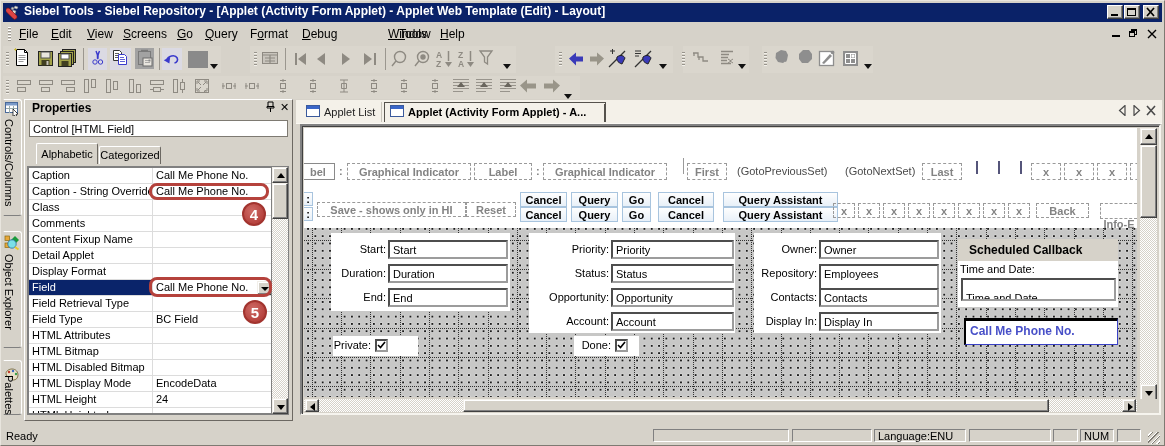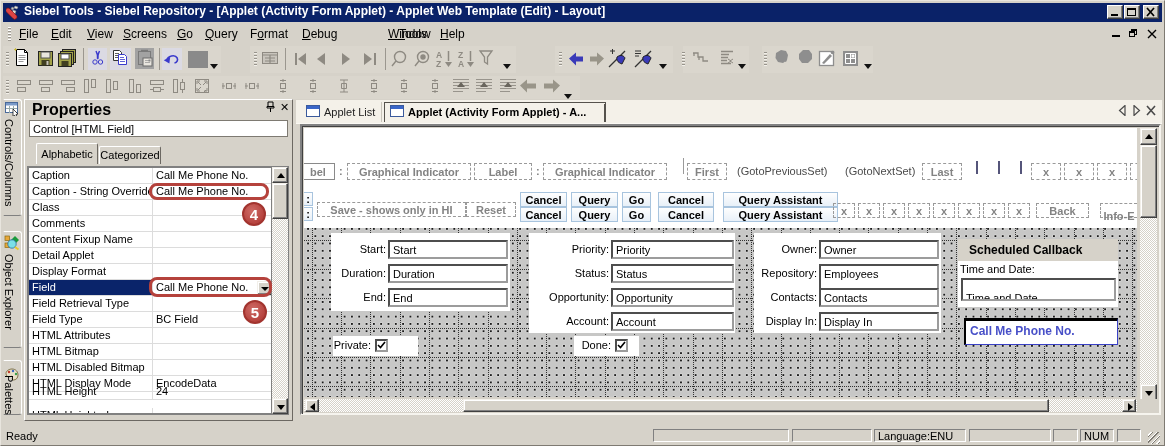--- a/index.html
+++ b/index.html
@@ -369,21 +369,21 @@
 <div class="vtab" style="top:360px;height:55px;"></div>
 <svg class="abs" style="left:5px;top:368px;" width="14" height="14" viewBox="0 0 14 14">
     <path d="M7 1 C11 1 13 4 13 7 C13 10 11 12 8.5 12 C7 12 7 10.5 7.5 9.5 C8 8.5 7 8 5.5 8.5 C3 9.5 1 8 1 5.5 C1 3 4 1 7 1z" fill="#E8E0C8" stroke="#6a5a2a" stroke-width="0.8"></path>
     <circle cx="4" cy="4" r="1.2" fill="#c03a2a"></circle>
     <circle cx="8" cy="3" r="1.2" fill="#3a6ac0"></circle>
     <circle cx="11" cy="6" r="1.2" fill="#3aa04a"></circle>
   </svg>
 <div class="vtext" style="top:375px;height:40px;overflow:hidden;">Palettes</div>
 
 <div id="props"></div>
-<div class="abs" style="left:32px;top:101px;font-size:16px;font-weight:bold;">Properties</div>
+<div class="abs" style="left:32px;top:101px;font-size:12px;font-weight:bold;">Properties</div>
 <svg class="abs" style="left:264px;top:101px;" width="12" height="13" viewBox="0 0 12 13">
     <path d="M4 1h5v4.5h-5zM3 5.5h7v1.5h-7zM6.5 7v4" stroke="#000" fill="#D6D2C9" stroke-width="1"></path>
   </svg>
 <div class="abs" style="left:280px;top:101px;font-size:11px;">✕</div>
 <div class="abs" style="left:29px;top:120px;width:259px;height:17px;background:#fff;border:1px solid #7E7A72;font-size:11px;padding:2px 0 0 3px;">Control [HTML Field]</div>
 <div class="ptab" style="left:36px;top:143px;width:62px;height:21px;padding-top:4px;">Alphabetic</div>
 <div class="ptab" style="left:99px;top:146px;width:62px;height:18px;padding-top:2px;">Categorized</div>
 <div id="pgridwrap" class="abs" style="left:27px;top:166px;width:262px;height:249px;background:#fff;border:1px solid #808080;"></div>
 <div id="pgrid" class="abs" style="left:28px;top:167px;width:244px;height:247px;overflow:hidden;">
   <div class="prow" style="top:0;">
@@ -443,21 +443,21 @@
     </div>
   <div class="prow" style="top:192px;">
       <span class="pname">HTML Disabled Bitmap</span>
       <span class="pdiv"></span>
     </div>
   <div class="prow" style="top:208px;">
       <span class="pname">HTML Display Mode</span>
       <span class="pval">EncodeData</span>
       <span class="pdiv"></span>
     </div>
-  <div class="prow" style="top:216px;">
+  <div class="prow" style="top:224px;">
       <span class="pname">HTML Height</span>
       <span class="pval">24</span>
       <span class="pdiv"></span>
     </div>
   <div class="prow" style="top:240px;">
       <span class="pname">HTML Height - Languag</span>
       <span class="pdiv"></span>
     </div>
 </div>
 
@@ -545,21 +545,21 @@
 <div class="hibtn" style="left:723px;top:207px;width:115px;height:15px;padding-top:1px;">Query Assistant</div>
 <div class="dashbox" style="left:833px;top:203px;width:22px;height:15px;padding-top:1px;">x</div>
 <div class="dashbox" style="left:858px;top:203px;width:22px;height:15px;padding-top:1px;">x</div>
 <div class="dashbox" style="left:883px;top:203px;width:22px;height:15px;padding-top:1px;">x</div>
 <div class="dashbox" style="left:908px;top:203px;width:22px;height:15px;padding-top:1px;">x</div>
 <div class="dashbox" style="left:933px;top:203px;width:22px;height:15px;padding-top:1px;">x</div>
 <div class="dashbox" style="left:958px;top:203px;width:22px;height:15px;padding-top:1px;">x</div>
 <div class="dashbox" style="left:983px;top:203px;width:22px;height:15px;padding-top:1px;">x</div>
 <div class="dashbox" style="left:1008px;top:203px;width:22px;height:15px;padding-top:1px;">x</div>
 <div class="dashbox" style="left:1036px;top:203px;width:53px;height:15px;padding-top:1px;">Back</div>
-<div class="dashbox" style="left:1100px;top:203px;width:37px;height:15px;padding-top:6px;border-right:none;">Info-E</div>
+<div class="dashbox" style="left:1100px;top:203px;width:37px;height:15px;padding-top:14px;border-right:none;">Info-E</div>
 
 <div id="dots">
     <i class="gvl" style="left:7.7px;"></i>
     <i class="gvl" style="left:37.0px;"></i>
     <i class="gvl" style="left:66.3px;"></i>
     <i class="gvl" style="left:95.6px;"></i>
     <i class="gvl" style="left:124.9px;"></i>
     <i class="gvl" style="left:154.2px;"></i>
     <i class="gvl" style="left:183.5px;"></i>
     <i class="gvl" style="left:212.8px;"></i>

